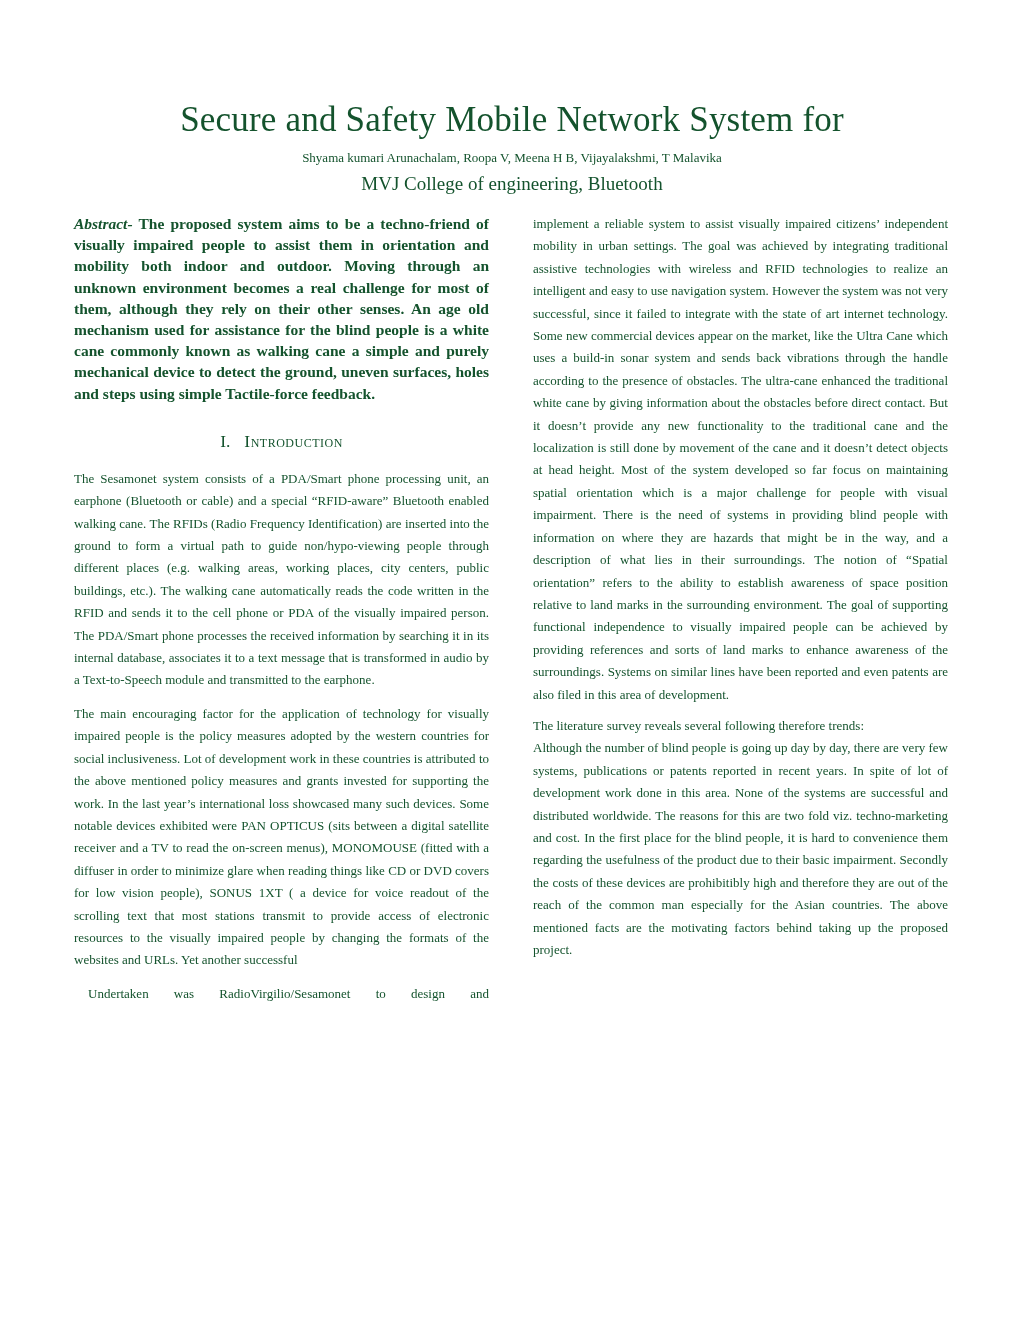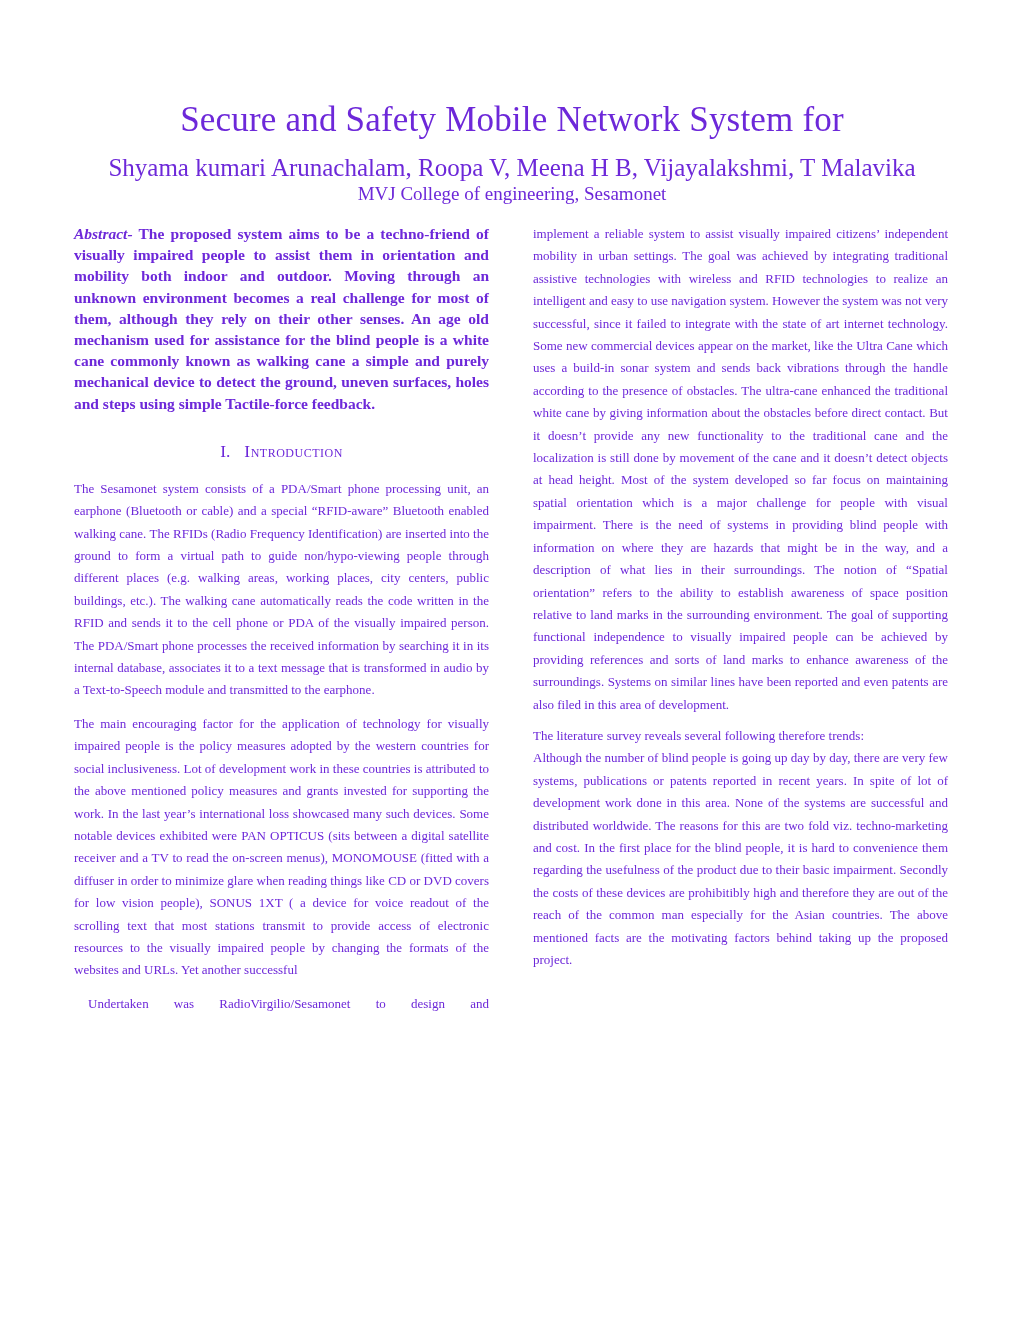--- a/index.html
+++ b/index.html
@@ -6,38 +6,38 @@
     margin: 0;
     padding: 0;
     background: #ffffff;
   }
   .page {
     position: relative;
     width: 1024px;
     height: 1325px;
     margin: 0 auto;
     background: #ffffff;
-    color: #6d28d9;
+    color: #14532d;
     font-family: "Liberation Serif", "DejaVu Serif", serif;
     overflow: hidden;
   }
   .paper-header {
     padding-top: 95px;
     text-align: center;
   }
   .paper-title {
     margin: 0;
     font-size: 35px;
     font-weight: normal;
     line-height: 49px;
     letter-spacing: 0.2px;
   }
   .authors-line {
-    margin-top: 11px;
-    font-size: 25px;
+    margin-top: 1px;
+    font-size: 13px;
     line-height: 26px;
   }
   .affiliation-line {
     font-size: 19px;
     line-height: 26px;
   }
   .columns {
     display: flex;
     gap: 44px;
     margin: 16px 76px 0 74px;
@@ -90,21 +90,21 @@
 </head>
 <body>
 
 <div class="page">
 
   <header class="paper-header">
     <h1 class="paper-title">
       <div>Secure and Safety Mobile Network System for</div>
     </h1>
     <div class="authors-line">Shyama kumari Arunachalam, Roopa V, Meena H B, Vijayalakshmi, T Malavika</div>
-    <div class="affiliation-line">MVJ College of engineering, Sesamonet</div>
+    <div class="affiliation-line">MVJ College of engineering, Bluetooth</div>
   </header>
 
   <main class="columns">
 
     <section class="col">
       <p class="abstract-paragraph"><span class="abstract-label">Abstract-</span><span> The proposed system aims to be a techno-friend of visually impaired people to assist them in orientation and mobility both indoor and outdoor. Moving through an unknown environment becomes a real challenge for most of them, although they rely on their other senses. An age old mechanism used for assistance for the blind people is a white cane commonly known as walking cane a simple and purely mechanical device to detect the ground, uneven surfaces, holes and steps using simple Tactile-force feedback.</span></p>
 
       <h2 class="section-heading"><span class="section-number">I.</span><span class="section-title">Introduction</span></h2>
 
       <p>The Sesamonet system consists of a PDA/Smart phone processing unit, an earphone (Bluetooth or cable) and a special “RFID-aware” Bluetooth enabled walking cane. The RFIDs (Radio Frequency Identification) are inserted into the ground to form a virtual path to guide non/hypo-viewing people through different places (e.g. walking areas, working places, city centers, public buildings, etc.). The walking cane automatically reads the code written in the RFID and sends it to the cell phone or PDA of the visually impaired person. The PDA/Smart phone processes the received information by searching it in its internal database, associates it to a text message that is transformed in audio by a Text-to-Speech module and transmitted to the earphone.</p>

